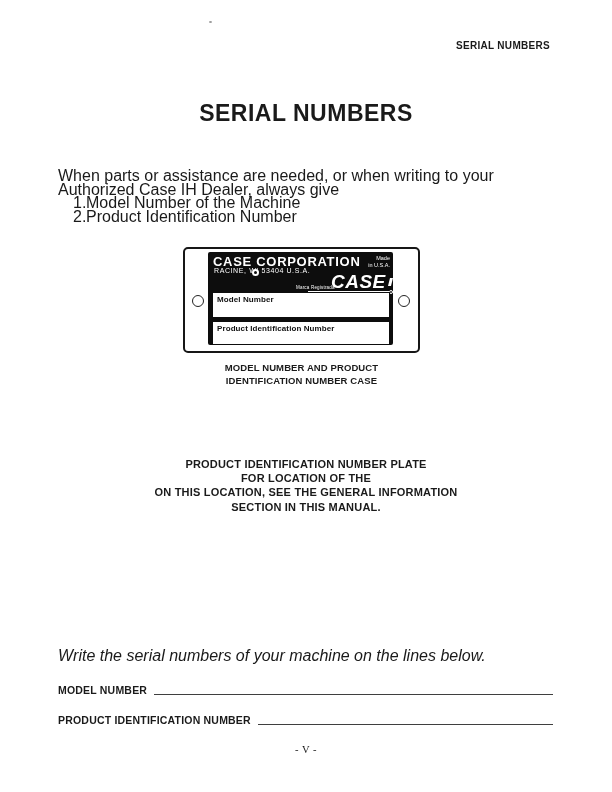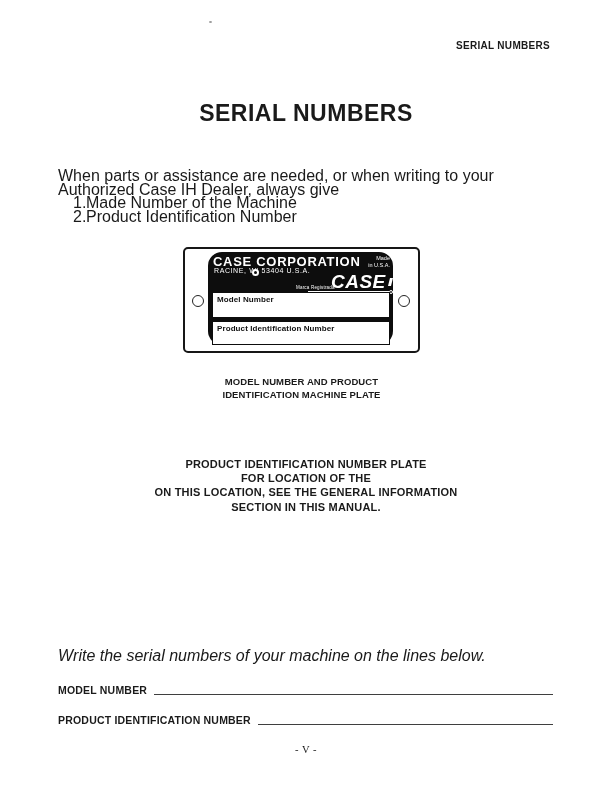--- a/index.html
+++ b/index.html
@@ -16,40 +16,40 @@
   .intro{position:absolute;left:58px;top:169px;width:500px;font-size:16px;line-height:13.5px;}
   .intro-item{display:flex;padding-left:15px;}
   .intro-item .num{width:13px;flex:0 0 13px;}
   .intro-item .itxt{flex:1;}
 
   
   .plate-outer{position:absolute;left:183px;top:247px;width:237px;height:106px;border:2px solid #161616;border-radius:5px;background:#fff;box-sizing:border-box;}
   .hole{position:absolute;width:12px;height:12px;border:1.5px solid #242424;border-radius:50%;background:#fff;box-sizing:border-box;}
   .hole-left{left:192px;top:295px;}
   .hole-right{left:398px;top:295px;}
-  .panel{position:absolute;left:208px;top:252px;width:185px;height:93px;background:#0d0d0d;color:#fff;border-radius:14px;}
+  .panel{position:absolute;left:208px;top:252px;width:185px;height:93px;background:#0d0d0d;color:#fff;border-radius:2px;}
   .company{position:absolute;left:5px;top:2px;font-size:13px;font-weight:800;letter-spacing:.7px;white-space:nowrap;}
   .made-in{position:absolute;right:3px;top:3px;font-size:5.5px;line-height:1.2;text-align:right;}
   .address{position:absolute;left:6px;top:15px;font-size:7px;letter-spacing:.6px;white-space:nowrap;}
   .punch{position:absolute;left:44px;top:17px;width:7px;height:7px;background:#fff;border-radius:50%;}
   .punch .punch-dot{width:3px;height:3px;background:#101010;border-radius:50%;margin:2px auto 0 auto;}
   .marca{position:absolute;left:88px;top:33px;font-size:4.5px;letter-spacing:.2px;white-space:nowrap;}
   .logo-underline{position:absolute;left:100px;top:38.5px;width:81px;height:1.8px;background:#fff;}
   .logo{position:absolute;left:123px;top:23px;display:flex;align-items:flex-end;}
   .logo-case{font-style:italic;font-weight:900;font-size:19px;letter-spacing:.5px;line-height:13px;}
   .logo-bars{display:flex;gap:2px;margin-left:3px;margin-bottom:2px;position:relative;}
   .logo-bars .bar{width:3px;height:8px;background:#fff;transform:skewX(-14deg);}
   .logo-bars .bar-dot{position:absolute;left:5.5px;top:-3.5px;width:3px;height:2px;background:#fff;transform:skewX(-14deg);}
   .reg-mark{position:absolute;left:181px;top:38px;width:4px;height:4px;border:.8px solid #fff;border-radius:50%;box-sizing:border-box;}
   .field-box{position:absolute;left:4px;width:178px;background:#fff;border:1.5px solid #0d0d0d;box-sizing:border-box;color:#111;}
   .field-model{top:40px;height:26px;}
   .field-pin{top:69px;height:24px;}
   .field-label{font-size:8px;font-weight:600;padding:2px 0 0 4px;letter-spacing:.1px;}
 
-  .plate-caption{position:absolute;left:183px;top:362px;width:237px;text-align:center;font-size:9.5px;font-weight:bold;line-height:12.5px;letter-spacing:.1px;margin-top:14px;}
+  .plate-caption{position:absolute;left:183px;top:362px;width:237px;text-align:center;font-size:9.5px;font-weight:bold;line-height:12.5px;letter-spacing:.1px;}
 
   .location-note{position:absolute;left:0;top:457px;width:612px;text-align:center;font-size:11px;font-weight:bold;line-height:14.2px;letter-spacing:.2px;}
 
   .write-instruction{position:absolute;left:58px;top:647px;font-size:16px;font-style:italic;}
   .write-row{position:absolute;left:58px;width:495px;display:flex;align-items:flex-end;}
   .write-row-model{top:685px;}
   .write-row-pin{top:715px;}
   .write-label{font-size:10.5px;font-weight:bold;letter-spacing:.2px;white-space:nowrap;line-height:11px;}
   .fill-line{flex:1;border-bottom:1.2px solid #3f3f3f;margin-left:7px;margin-bottom:1.5px;height:0;}
 
@@ -63,21 +63,21 @@
   <div class="artifact-dot"></div>
 
   <div class="header-right">SERIAL NUMBERS</div>
 
   <div class="doc-title">SERIAL NUMBERS</div>
 
   <div class="intro">
     <div class="intro-line">When parts or assistance are needed, or when writing to your Authorized Case IH Dealer, always give</div>
     <div class="intro-item">
       <span class="num">1.</span>
-      <span class="itxt">Made Number of the Machine</span>
+      <span class="itxt">Model Number of the Machine</span>
     </div>
     <div class="intro-item">
       <span class="num">2.</span>
       <span class="itxt">Product Identification Number</span>
     </div>
   </div>
 
   <div class="plate-outer"></div>
   <div class="hole hole-left"></div>
   <div class="hole hole-right"></div>
@@ -107,21 +107,21 @@
     <div class="field-box field-model">
       <div class="field-label">Model Number</div>
     </div>
     <div class="field-box field-pin">
       <div class="field-label">Product Identification Number</div>
     </div>
   </div>
 
   <div class="plate-caption">
     <div>MODEL NUMBER AND PRODUCT</div>
-    <div>IDENTIFICATION MACHINE PLATE</div>
+    <div>IDENTIFICATION NUMBER CASE</div>
   </div>
 
   <div class="location-note">
     <div>PRODUCT IDENTIFICATION NUMBER PLATE</div>
     <div>FOR LOCATION OF THE</div>
     <div>ON THIS LOCATION, SEE THE GENERAL INFORMATION</div>
     <div>SECTION IN THIS MANUAL.</div>
   </div>
 
   <div class="write-instruction">Write the serial numbers of your machine on the lines below.</div>

